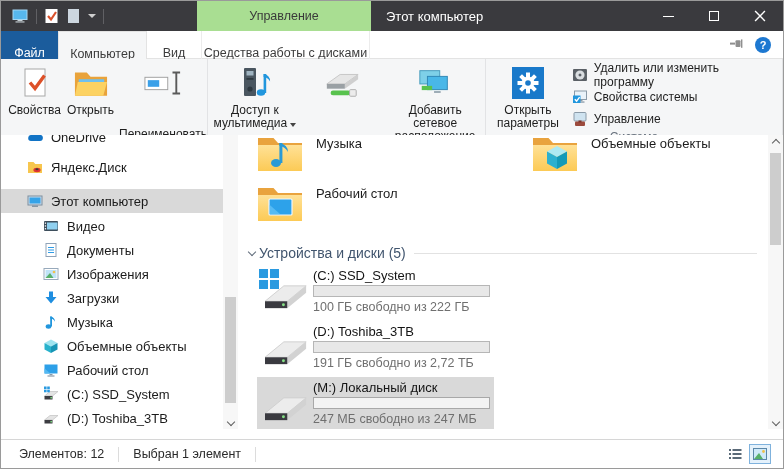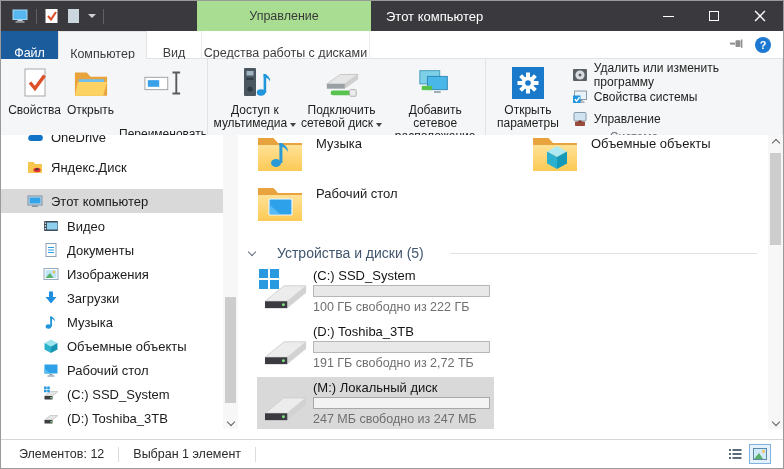--- a/index.html
+++ b/index.html
@@ -61,21 +61,21 @@
   .chev { width:7px; height:7px; border-right:1.5px solid #5f5f5f; border-bottom:1.5px solid #5f5f5f; display:inline-block; }
   .chev-dn { transform:rotate(45deg); } .chev-up { transform:rotate(-135deg); }
   .sc-btn { position:absolute; left:0; width:15px; height:15px; display:flex; align-items:center; justify-content:center; }
   .sc-btn .chev { width:6px; height:6px; }
 
   .mainpane { position:relative; flex:1; height:100%; overflow:hidden; }
   .ftile { position:absolute; display:flex; gap:12px; cursor:default; }
   .ftile .flabel { font-size:13px; color:#1b1b1b; padding-top:3px; }
   .f-a { left:18px; top:-2px; } .f-b { left:293px; top:-2px; } .f-c { left:18px; top:48px; }
 
-  .section-hdr { position:absolute; left:11px; top:108px; right:26px; height:20px; display:flex; align-items:center; gap:22px; font-size:14px; color:#41556e; cursor:default; }
+  .section-hdr { position:absolute; left:11px; top:108px; right:26px; height:20px; display:flex; align-items:center; gap:4px; font-size:14px; color:#41556e; cursor:default; }
   .section-hdr .chev { width:6px; height:6px; border-color:#5f6b7a; margin-top:-3px; }
   .hdr-line { flex:1; height:1px; background:#e2e2e2; margin-left:4px; }
 
   .dtile { position:absolute; left:19px; width:237px; height:53px; display:flex; gap:6px; padding:2px 0 0 2px; cursor:default; }
   .dtile.sel { background:#d9d9d9; }
   .dicon { position:relative; width:48px; height:44px; margin-top:5px; flex:none; }
   .winlogo { position:absolute; left:-1px; top:-4px; }
   .dinfo { display:flex; flex-direction:column; padding-top:1px; }
   .dname { font-size:13px; color:#141414; height:16px; white-space:nowrap; }
   .dbar { width:177px; height:12px; border:1px solid #b6b6b6; background:#e8e8e8; margin-top:1px; }
@@ -210,21 +210,20 @@
       <div class="rbtn b-map">
         <span class="ric">
           <svg width="36" height="32" viewBox="0 0 38 32">
               <polygon points="3,17 17,7 36,7 22,17" fill="#e6e6e6" stroke="#c6c6c6"></polygon>
               <polygon points="22,17 36,7 36,12 22,22" fill="#cfcfcf"></polygon>
               <rect x="3" y="17" width="19" height="5" fill="#9aa0a4"></rect>
               <rect x="7" y="24" width="21" height="5" rx="2.5" fill="#58c24e"></rect>
               <rect x="27" y="23" width="7" height="7" rx="1" fill="#ececec" stroke="#aeaeae"></rect>
             </svg>
         </span>
-        <span><span>Подключить сетевой диск</span><span class="caret"></span></span>
       </div>
       <div class="rbtn b-addloc">
         <span class="ric">
           <svg width="36" height="32" viewBox="0 0 38 32">
               <rect x="3" y="3" width="21" height="14" fill="#7ed0e8" stroke="#4499bb"></rect>
               <rect x="11" y="9" width="21" height="14" fill="#49b7e8" stroke="#2f86b5"></rect>
               <rect x="5" y="19" width="11" height="4.5" fill="#58c24e"></rect>
               <rect x="18" y="24.5" width="7" height="2" fill="#9aa9b4"></rect>
             </svg>
         </span>

